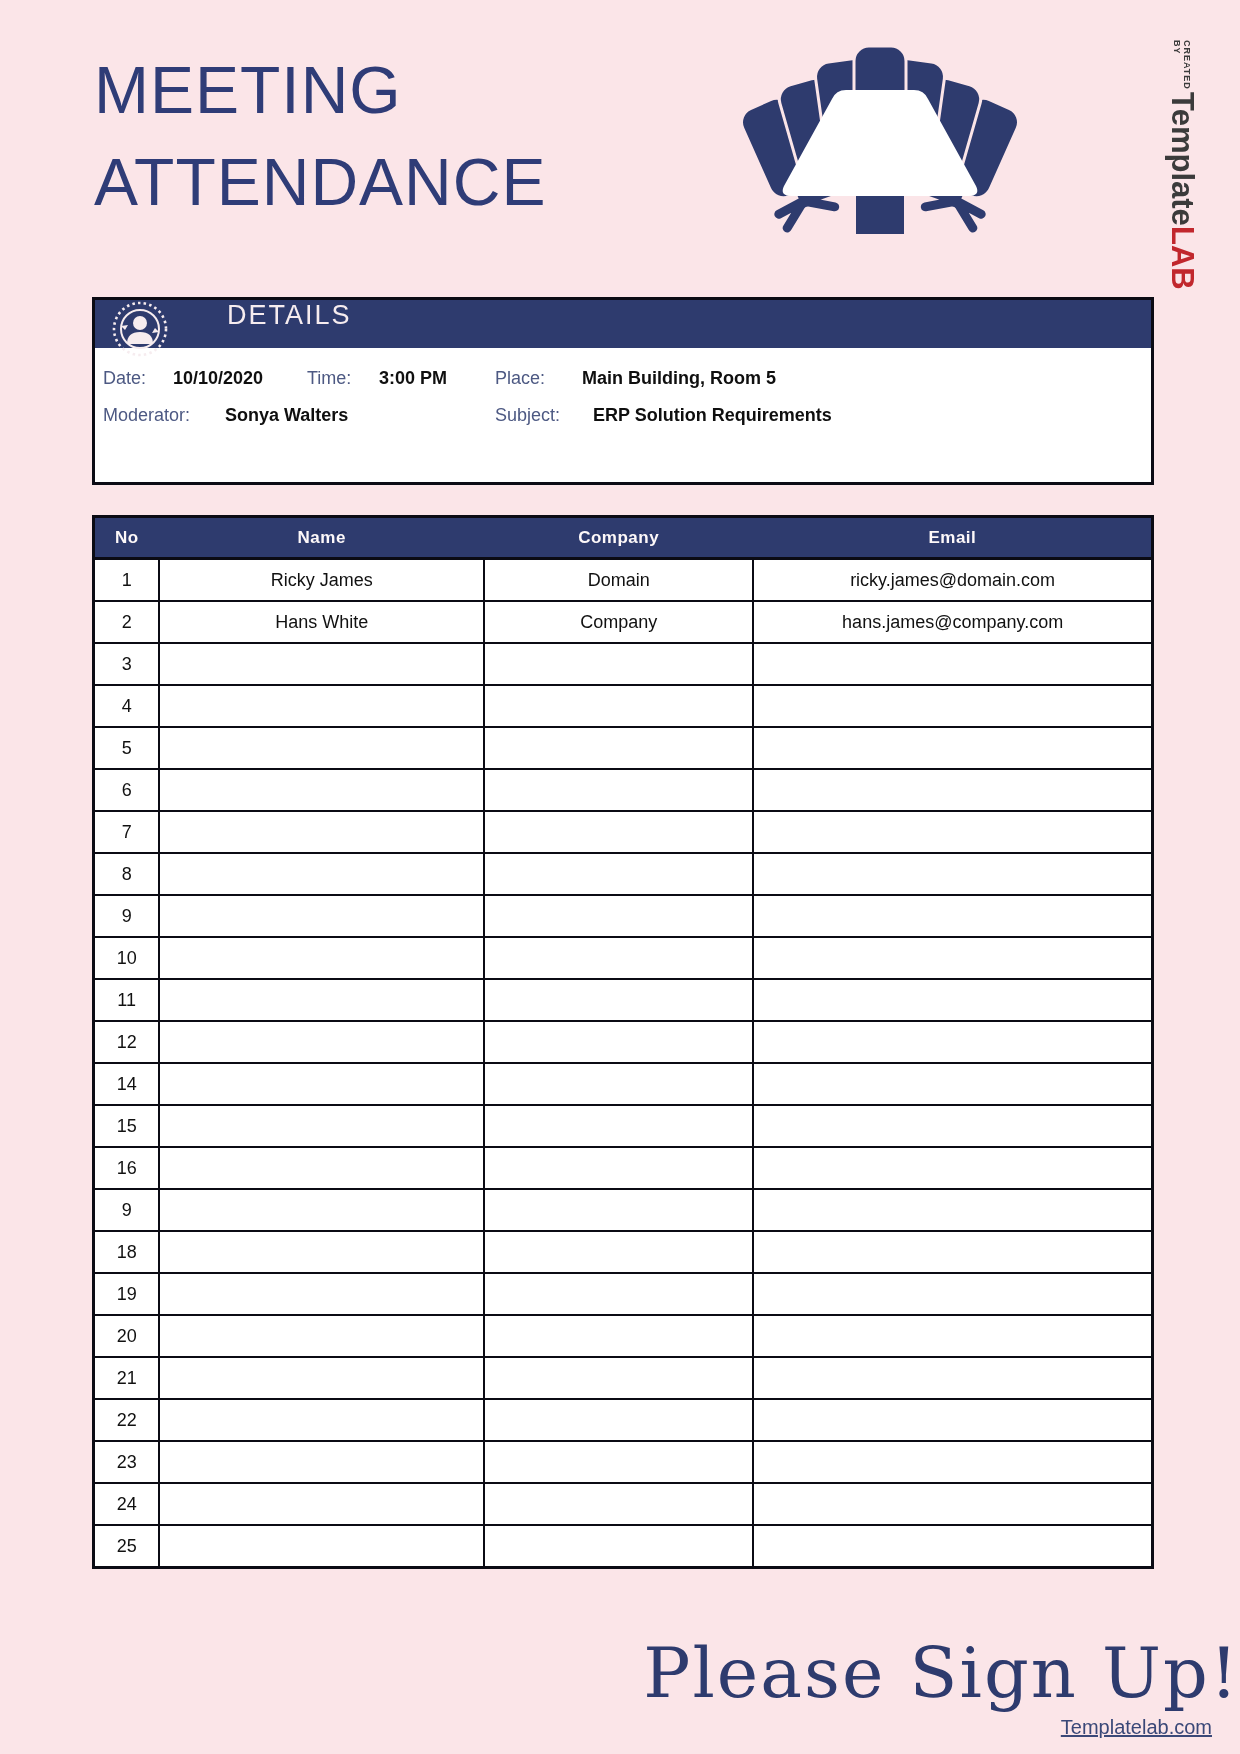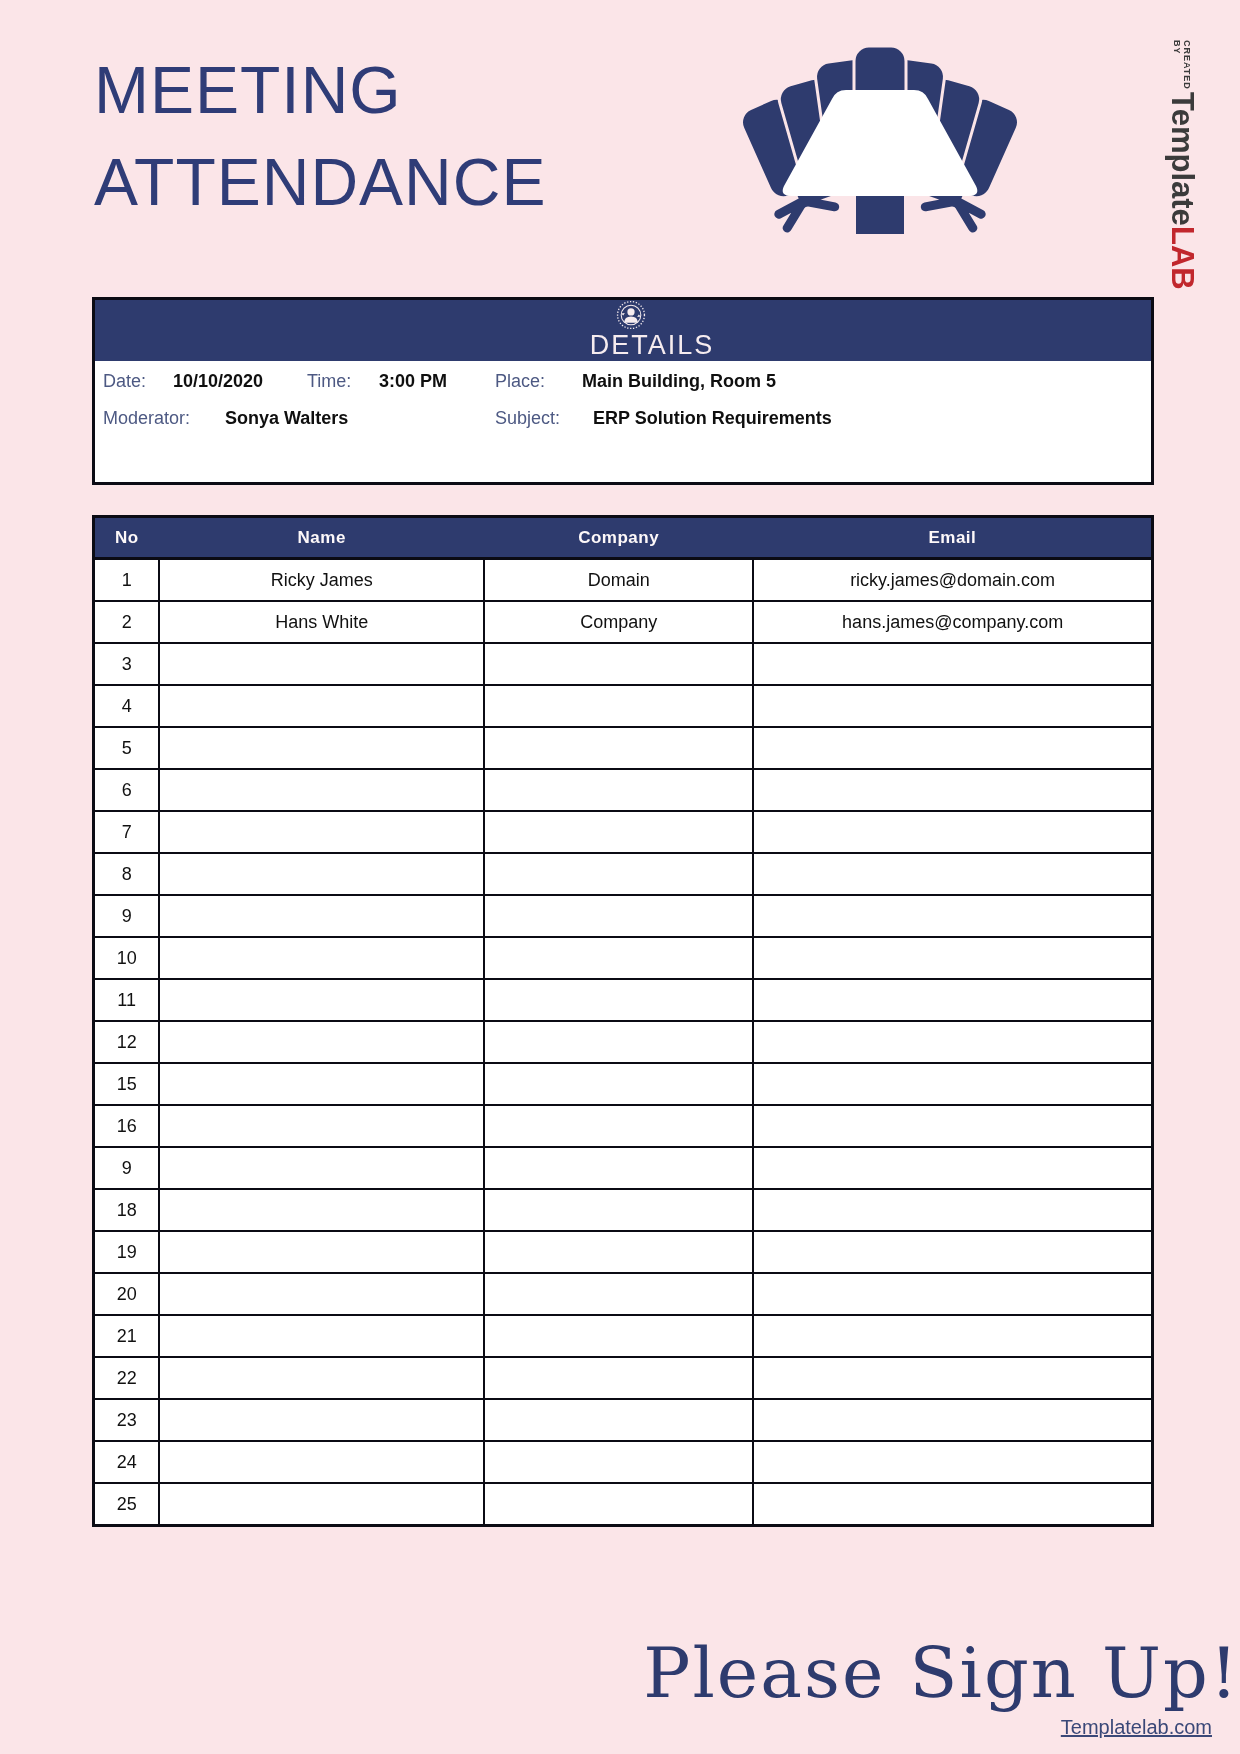--- a/index.html
+++ b/index.html
@@ -26,27 +26,27 @@
   }
   .brand .created-by{font-size:9px;font-weight:bold;color:#3B3B3B;letter-spacing:1px;margin-bottom:2px;}
   .brand .brand-main{font-size:31px;font-weight:bold;color:#3B3B3B;letter-spacing:0px;}
   .brand .brand-lab{font-size:31px;font-weight:bold;color:#C1272D;}
   
   .details-box{
     position:absolute;left:92px;top:297px;width:1062px;height:188px;
     background:#ffffff;border:3px solid #0B0B14;box-sizing:border-box;
   }
   .details-header{
-    height:61px;background:#2E3B6E;display:flex;align-items:center;flex-direction:column;
+    height:48px;background:#2E3B6E;display:flex;
   }
   .details-icon{margin-left:16px;width:58px;height:58px;}
   .details-title{
     margin-left:58px;color:#F6ECEF;font-size:27px;letter-spacing:2px;
   }
-  .details-fields{position:relative;padding-top:2px;}
+  .details-fields{position:relative;padding-top:12px;}
   .detail-row{position:relative;height:37px;line-height:37px;font-size:18px;}
   .detail-row span{position:absolute;white-space:nowrap;}
   .d-label{color:#4D5983;}
   .d-value{color:#0F0F0F;font-weight:bold;}
   .p-date-l{left:8px;}   .p-date-v{left:78px;}
   .p-time-l{left:212px;} .p-time-v{left:284px;}
   .p-place-l{left:400px;}.p-place-v{left:487px;}
   .p-mod-l{left:8px;}    .p-mod-v{left:130px;}
   .p-subj-l{left:400px;} .p-subj-v{left:498px;}
   
@@ -229,20 +229,26 @@
         <td></td>
         <td></td>
       </tr>
       <tr>
         <td>12</td>
         <td></td>
         <td></td>
         <td></td>
       </tr>
       <tr>
+        <td>14</td>
+        <td></td>
+        <td></td>
+        <td></td>
+      </tr>
+      <tr>
         <td>15</td>
         <td></td>
         <td></td>
         <td></td>
       </tr>
       <tr>
         <td>16</td>
         <td></td>
         <td></td>
         <td></td>

